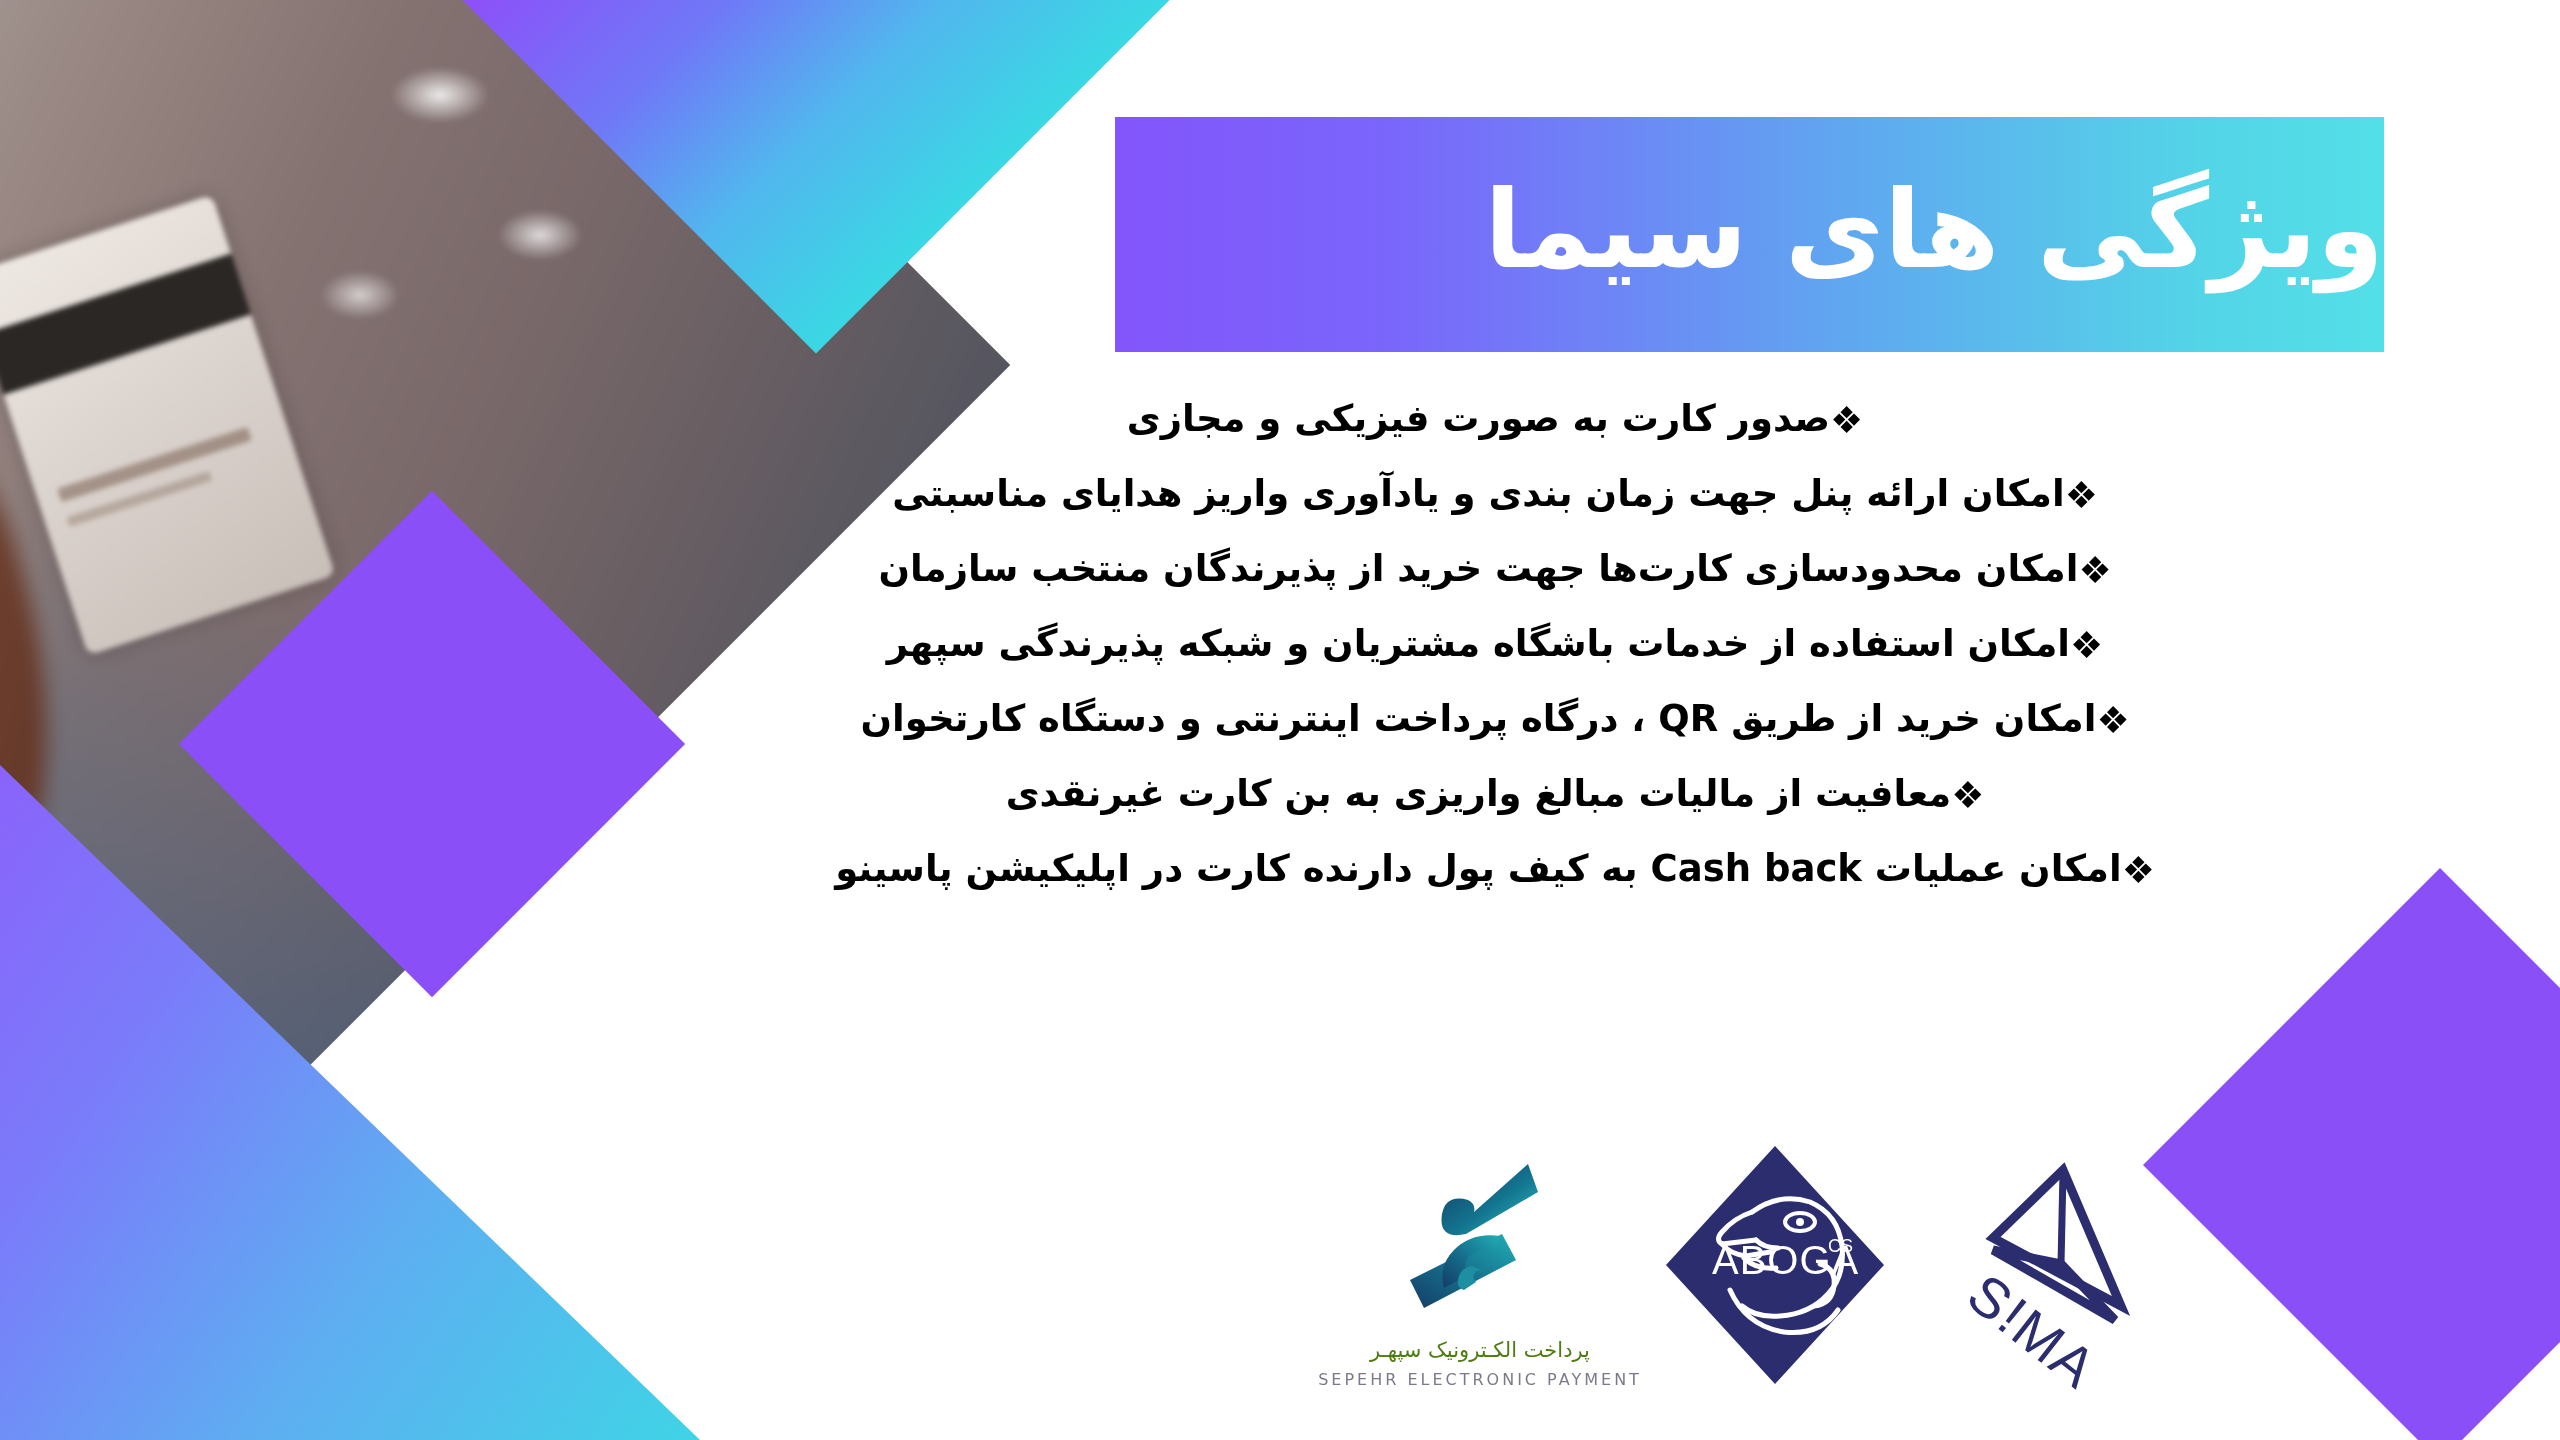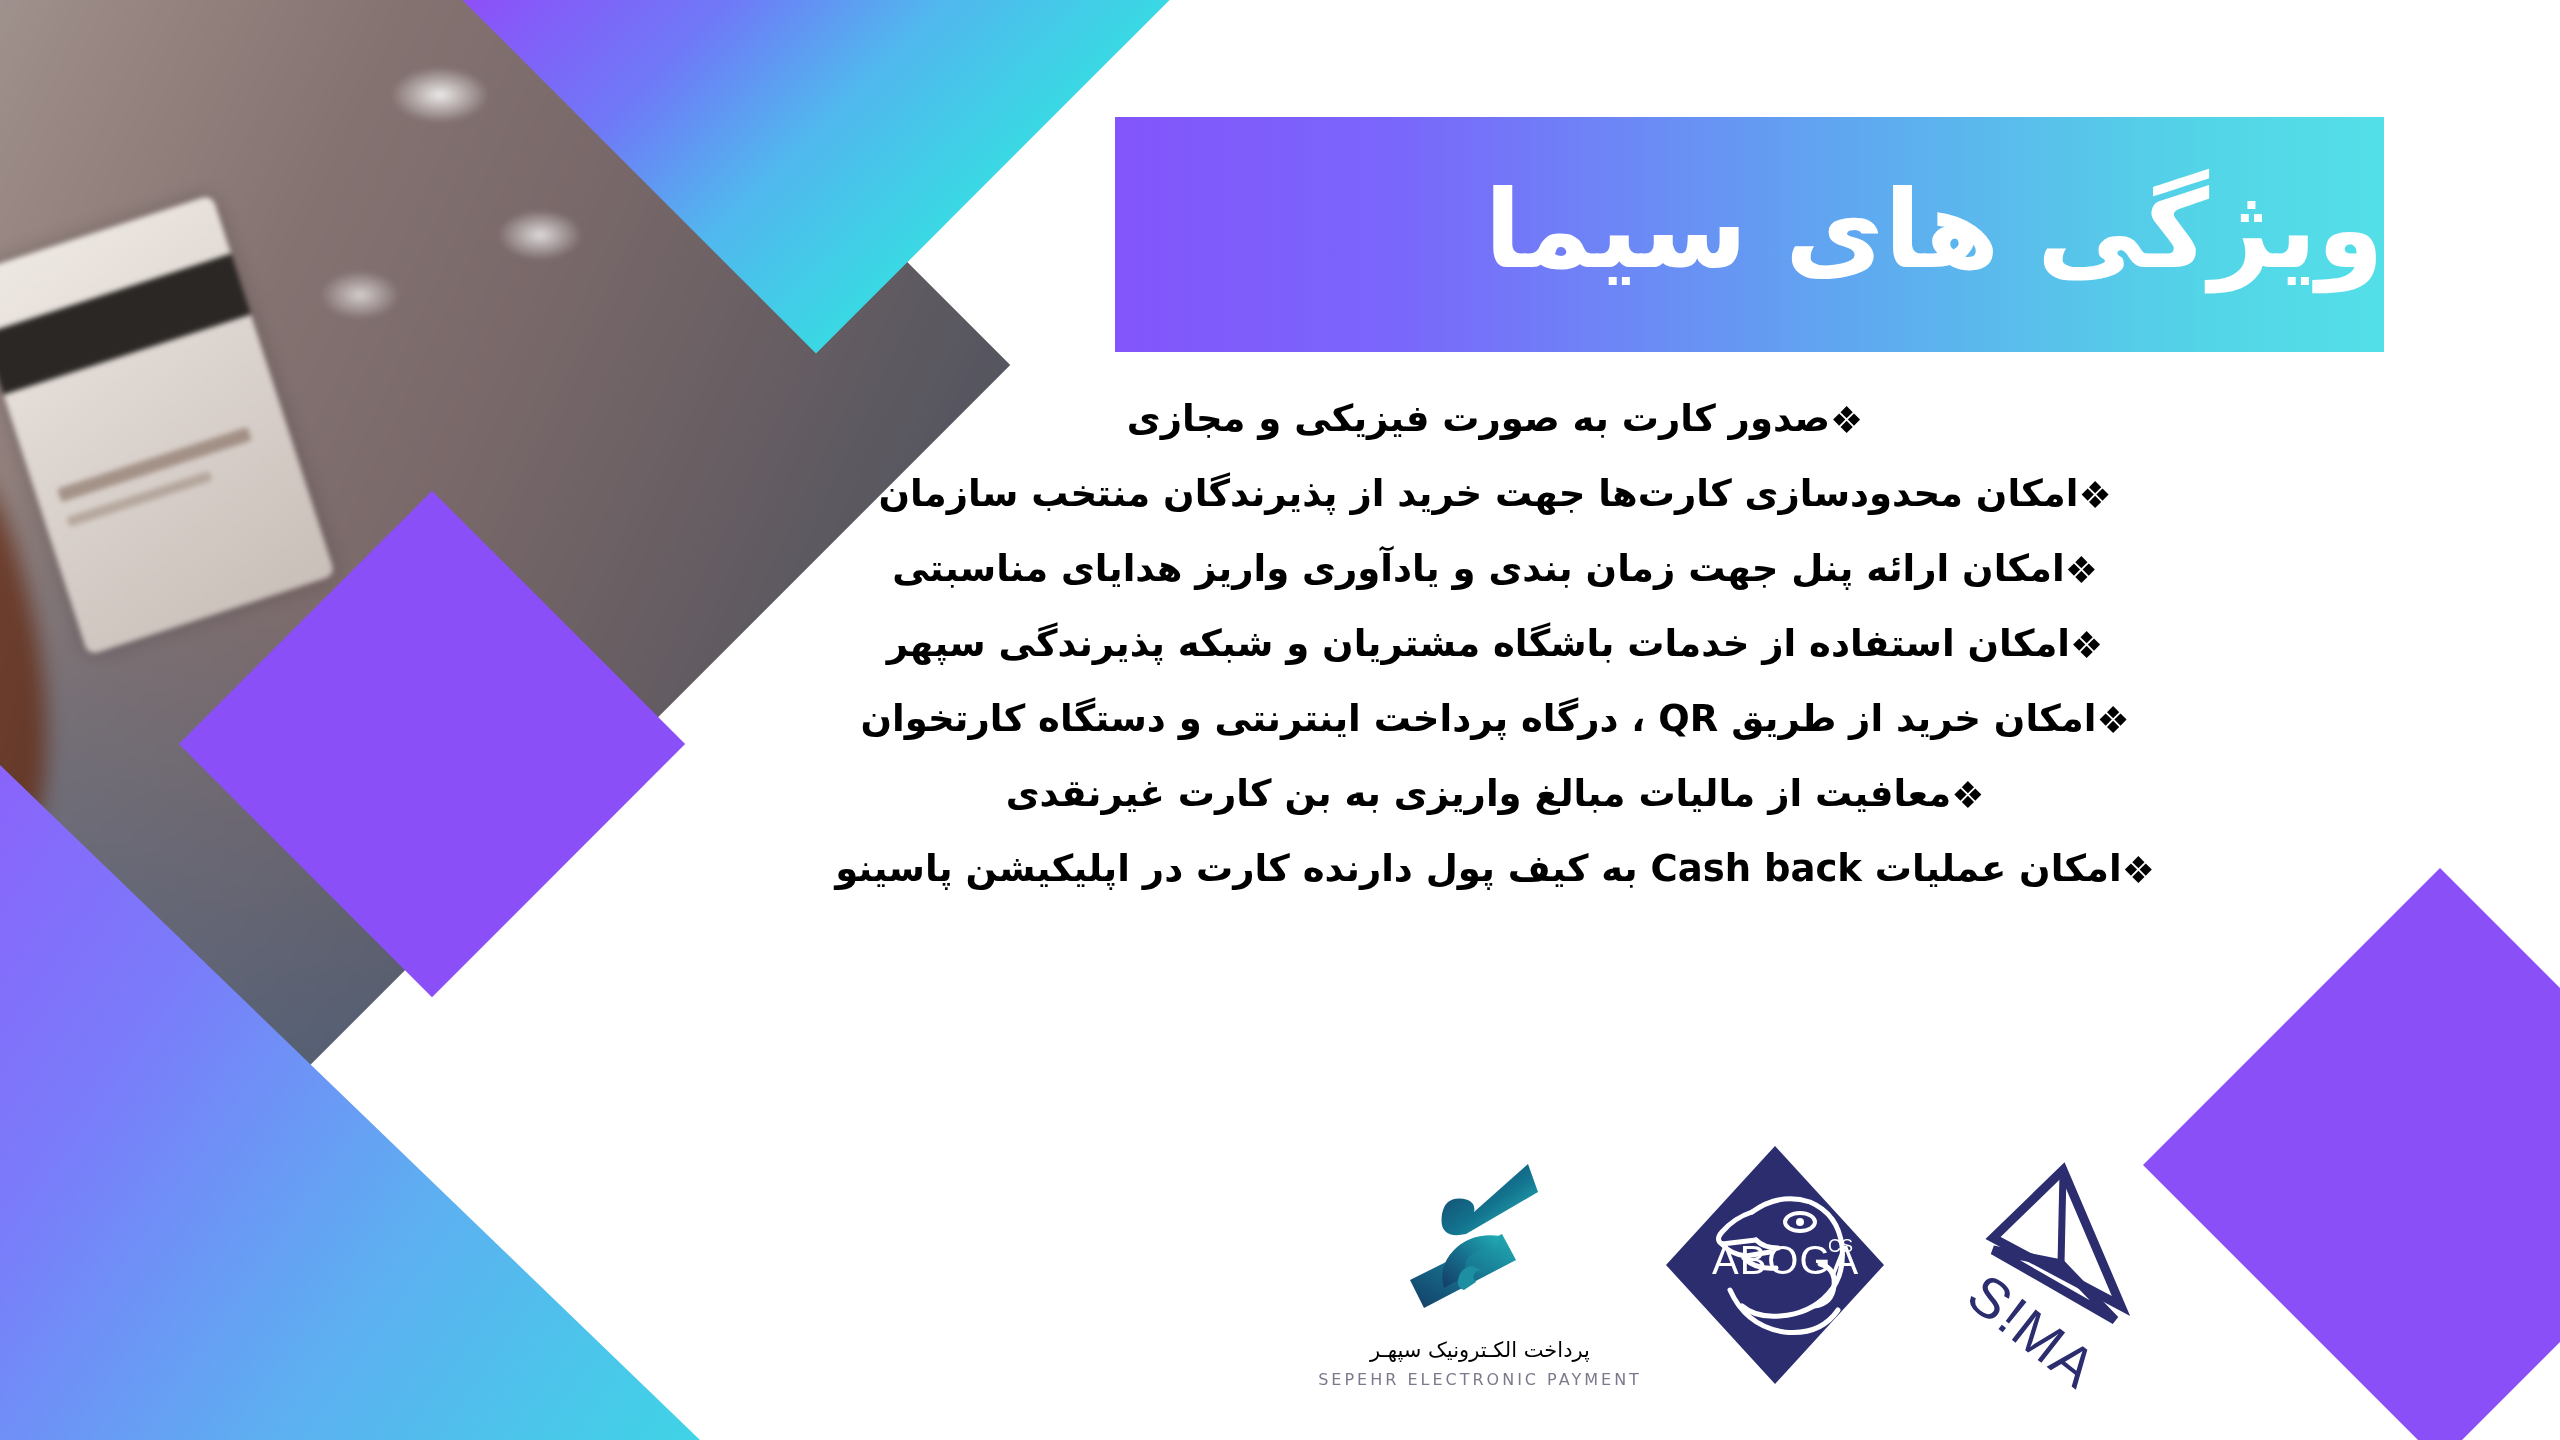--- a/index.html
+++ b/index.html
@@ -214,21 +214,21 @@
     flex-direction: column;
     align-items: center;
   }
 
   
   .logo-sepehr { width: 250px; padding-top: 8px; }
   .sepehr-mark { width: 200px; height: 180px; }
   .sepehr-fa {
     margin-top: 10px;
     font-size: 21px;
-    color: #000000;
+    color: #4d7c0f;
     direction: rtl;
     letter-spacing: 1px;
     white-space: nowrap;
   }
   .sepehr-en {
     margin-top: 8px;
     font-size: 16px;
     color: #7a7a8c;
     letter-spacing: 3px;
     white-space: nowrap;
@@ -276,25 +276,25 @@
     <div class="title-text">ویژگی های سیما</div>
   </div>
 
   <div class="features">
 
     <div class="feature-row">
       <span class="bullet-marker">❖</span><span class="feature-label">صدور کارت به صورت فیزیکی و مجازی</span>
     </div>
 
     <div class="feature-row">
+      <span class="bullet-marker">❖</span><span class="feature-label">امکان ارائه پنل جهت زمان بندی و یادآوری واریز هدایای مناسبتی</span>
+    </div>
+
+    <div class="feature-row">
       <span class="bullet-marker">❖</span><span class="feature-label">امکان محدودسازی کارت‌ها جهت خرید از پذیرندگان منتخب سازمان</span>
-    </div>
-
-    <div class="feature-row">
-      <span class="bullet-marker">❖</span><span class="feature-label">امکان ارائه پنل جهت زمان بندی و یادآوری واریز هدایای مناسبتی</span>
     </div>
 
     <div class="feature-row">
       <span class="bullet-marker">❖</span><span class="feature-label">امکان استفاده از خدمات باشگاه مشتریان و شبکه پذیرندگی سپهر</span>
     </div>
 
     <div class="feature-row">
       <span class="bullet-marker">❖</span><span class="feature-label">امکان خرید از طریق QR ، درگاه پرداخت اینترنتی و دستگاه کارتخوان</span>
     </div>
 

